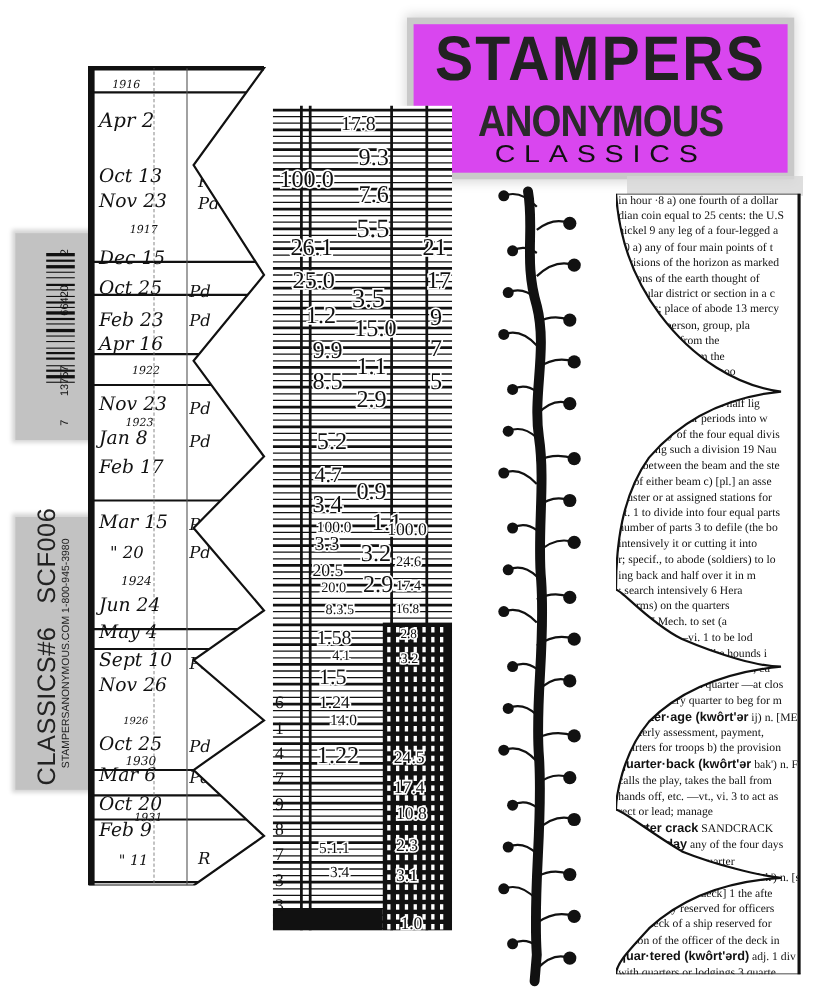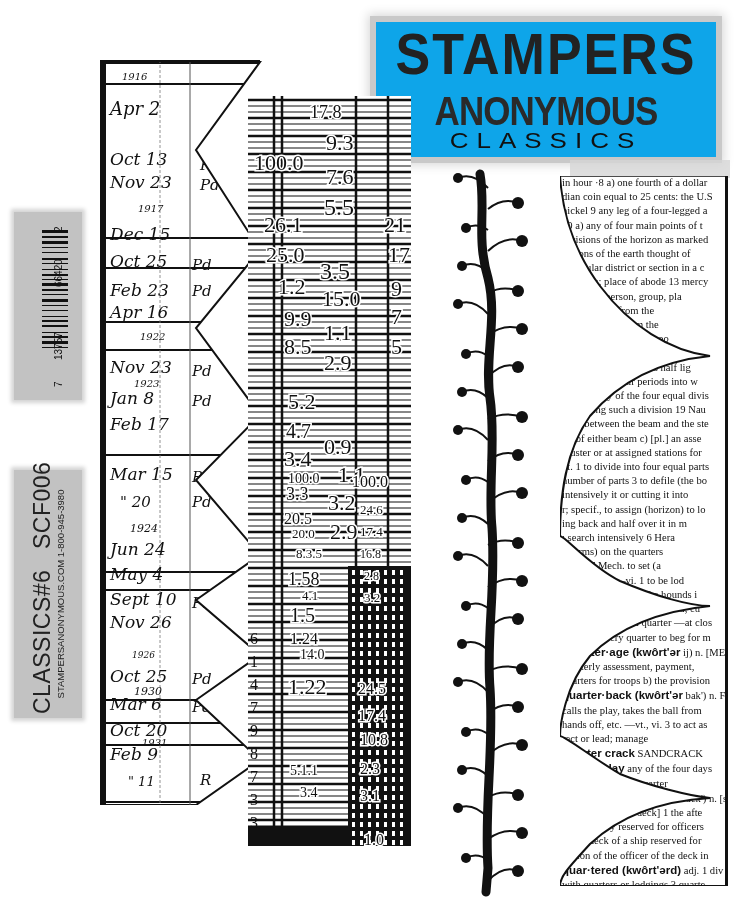--- a/index.html
+++ b/index.html
@@ -1,21 +1,21 @@
 <!DOCTYPE html>
 <html><head>
 <meta charset="utf-8">
 <style>
   html, body { margin: 0; padding: 0; background: #ffffff; }
   body { width: 741px; height: 900px; position: relative; overflow: hidden; font-family: "Liberation Serif", serif; }
 
   
   .logo {
     position: absolute; left: 376px; top: 22px; width: 340px; height: 135px;
-    background: #0ea5e9;
+    background: #d946ef;
     box-shadow: 0 0 0 6px #c9c9c9, 0 0 10px 8px #d8d8d8;
   }
   .logo .l1 {
     position: absolute; left: 0; top: 6px; width: 100%; text-align: center;
     font-family: "Liberation Sans", sans-serif; font-weight: 900; font-size: 52px;
     letter-spacing: 2px; color: #222; line-height: 52px; transform: scaleY(1.1);
   }
   .logo .l2 {
     position: absolute; left: 0; top: 70px; width: 100%; text-align: center;
     font-family: "Liberation Sans", sans-serif; font-weight: 900; font-size: 38px;
@@ -43,21 +43,21 @@
   }
   .code-panel .big {
     font-family: "Liberation Sans", sans-serif; font-size: 23px; color: #222; letter-spacing: 0.5px;
     white-space: nowrap; line-height: 26px;
   }
   .code-panel .small {
     font-family: "Liberation Sans", sans-serif; font-size: 9.5px; color: #222; white-space: nowrap; line-height: 12px;
   }
 
   
-  .ledger { position: absolute; left: 100px; top: 60px; width: 165px; height: 745px; padding-left: 32px; }
+  .ledger { position: absolute; left: 80px; top: 60px; width: 165px; height: 745px; padding-left: 32px; }
   .ledger svg { position: absolute; left: 0; top: 0; }
   .hand { font-family: "DejaVu Serif", serif; font-style: italic; fill: #111; }
 
   
   .numbers { position: absolute; left: 248px; top: 96px; width: 163px; height: 750px; }
   .numbers svg { position: absolute; left: 0; top: 0; }
   .num { font-family: "Liberation Serif", serif; fill: #111; }
 
   
   .vine { position: absolute; left: 440px; top: 168px; width: 100px; height: 730px; }
@@ -710,21 +710,21 @@
         <div>moon, when it appears half lig</div>
         <div>c. any of the four periods into w</div>
         <div>aldry a) any of the four equal divis</div>
         <div>occupying such a division  19 Nau</div>
         <div>side, between the beam and the ste</div>
         <div>aft of either beam  c) [pl.] an asse</div>
         <div>muster or at assigned stations for</div>
         <div>vt.  1 to divide into four equal parts</div>
         <div>number of parts  3 to defile (the bo</div>
         <div>intensively it or cutting it into</div>
-        <div>r; specif., to assign (horizon) to lo</div>
+        <div>r; specif., to abode (soldiers) to lo</div>
         <div>ing back and half over it in m</div>
         <div>; search intensively  6 Hera</div>
         <div>of arms) on the quarters</div>
         <div>shield  7 Mech. to set (a</div>
         <div>necting part —vi.  1 to be lod</div>
         <div>range over an area like hounds i</div>
         <div>an angle because of the wind, cu</div>
         <div>quarter; equal to a quarter —at clos</div>
         <div>together —cry quarter to beg for m</div>
         <div><span class="hw">quar·ter·age (kwôrt'ər</span> ij) n. [ME</div>

